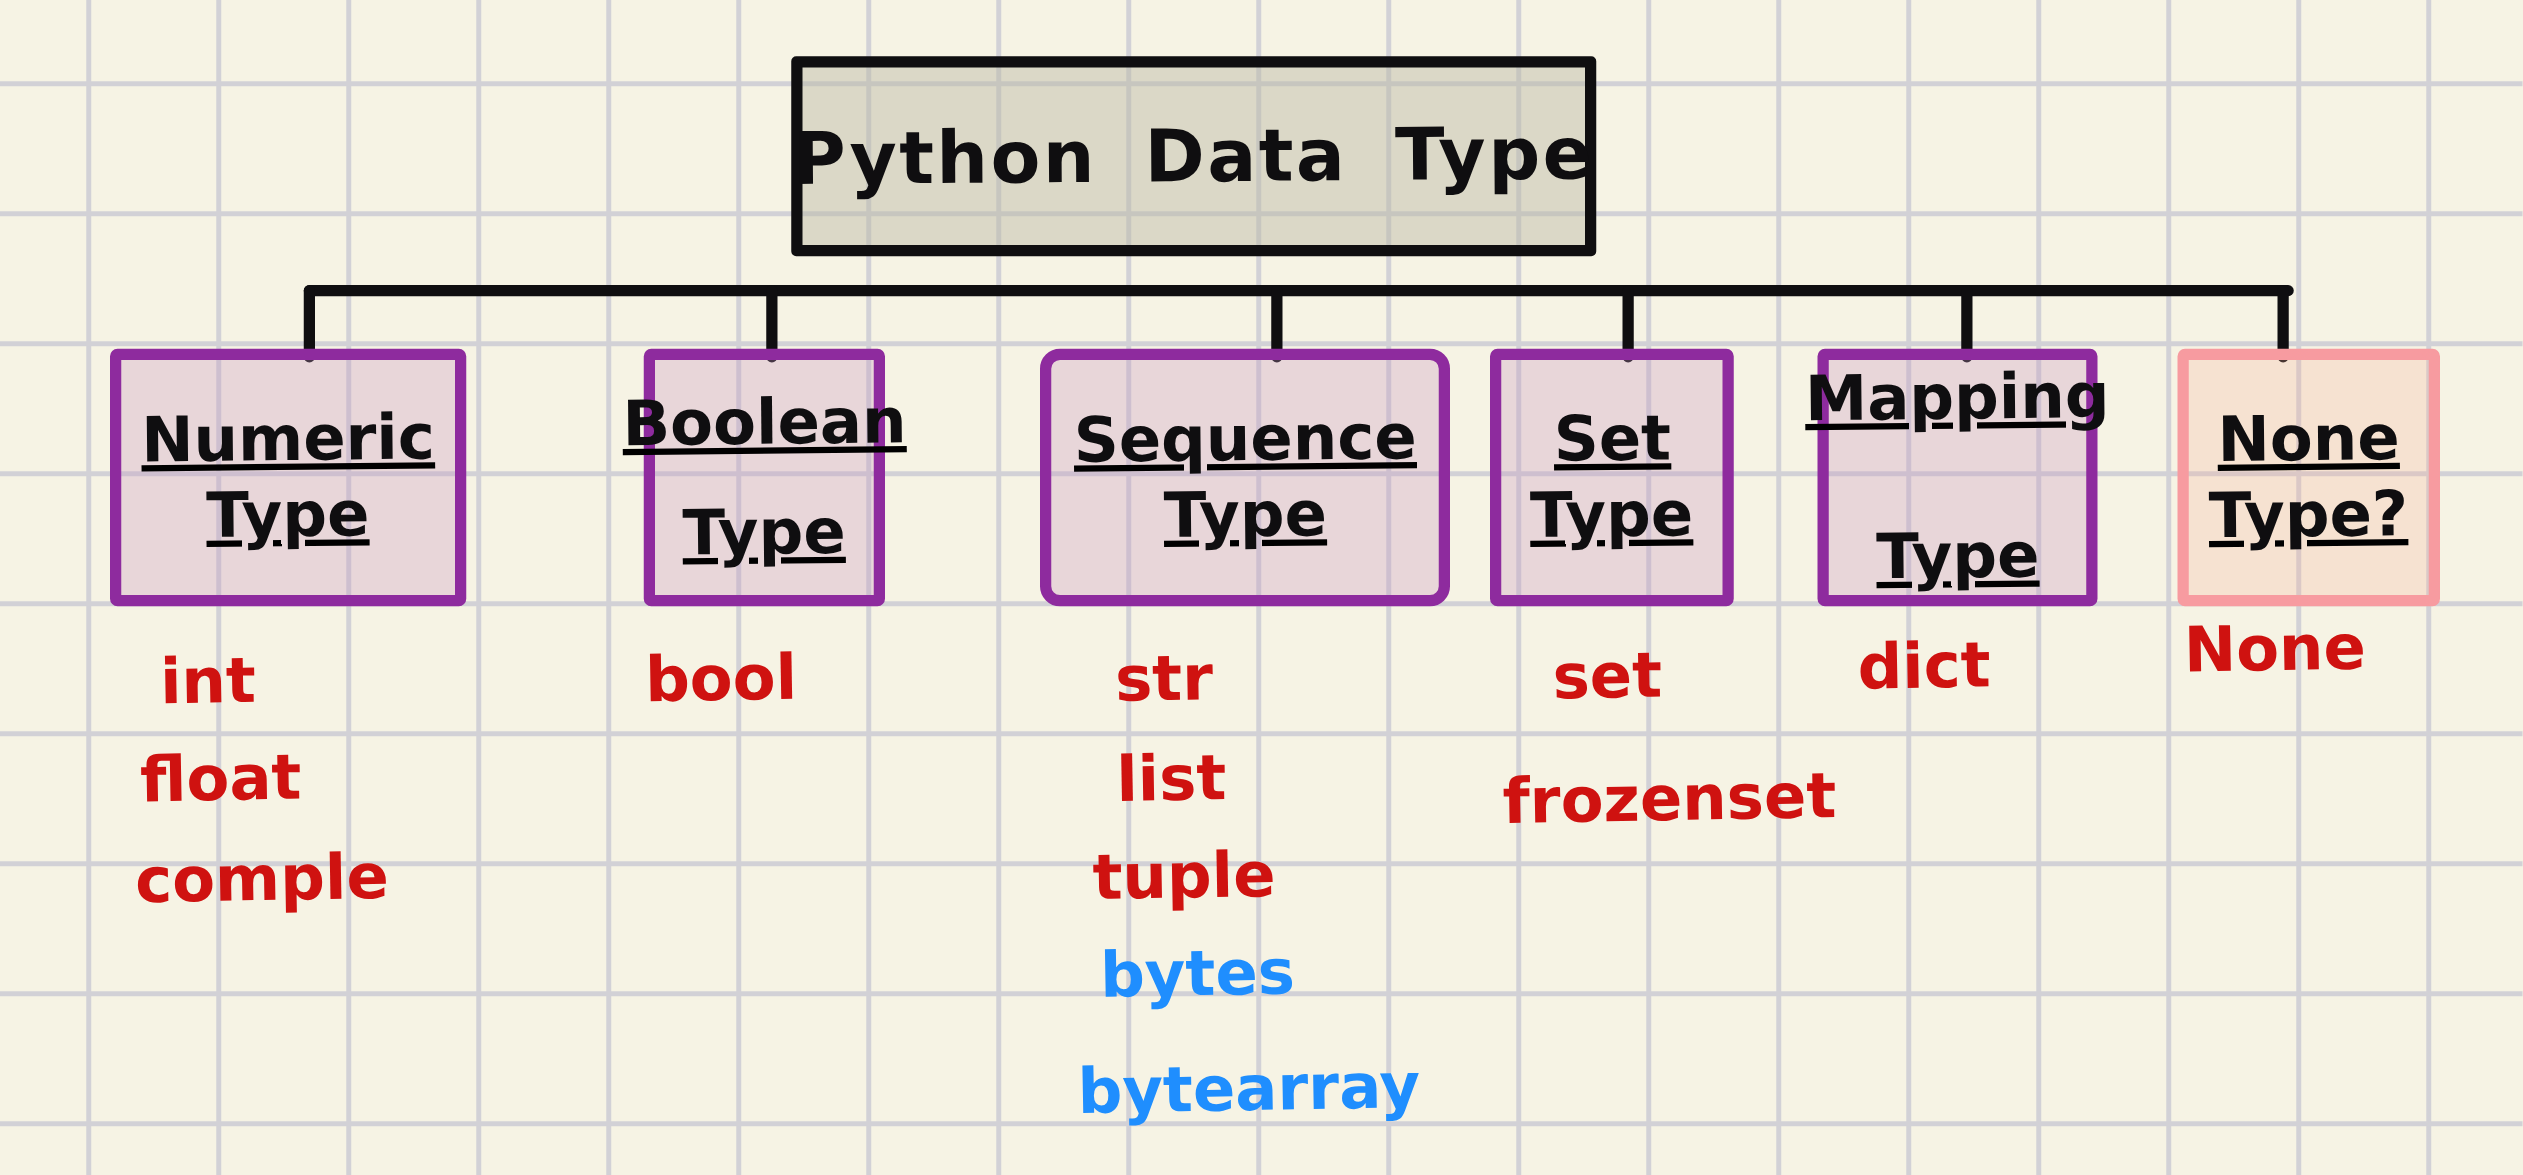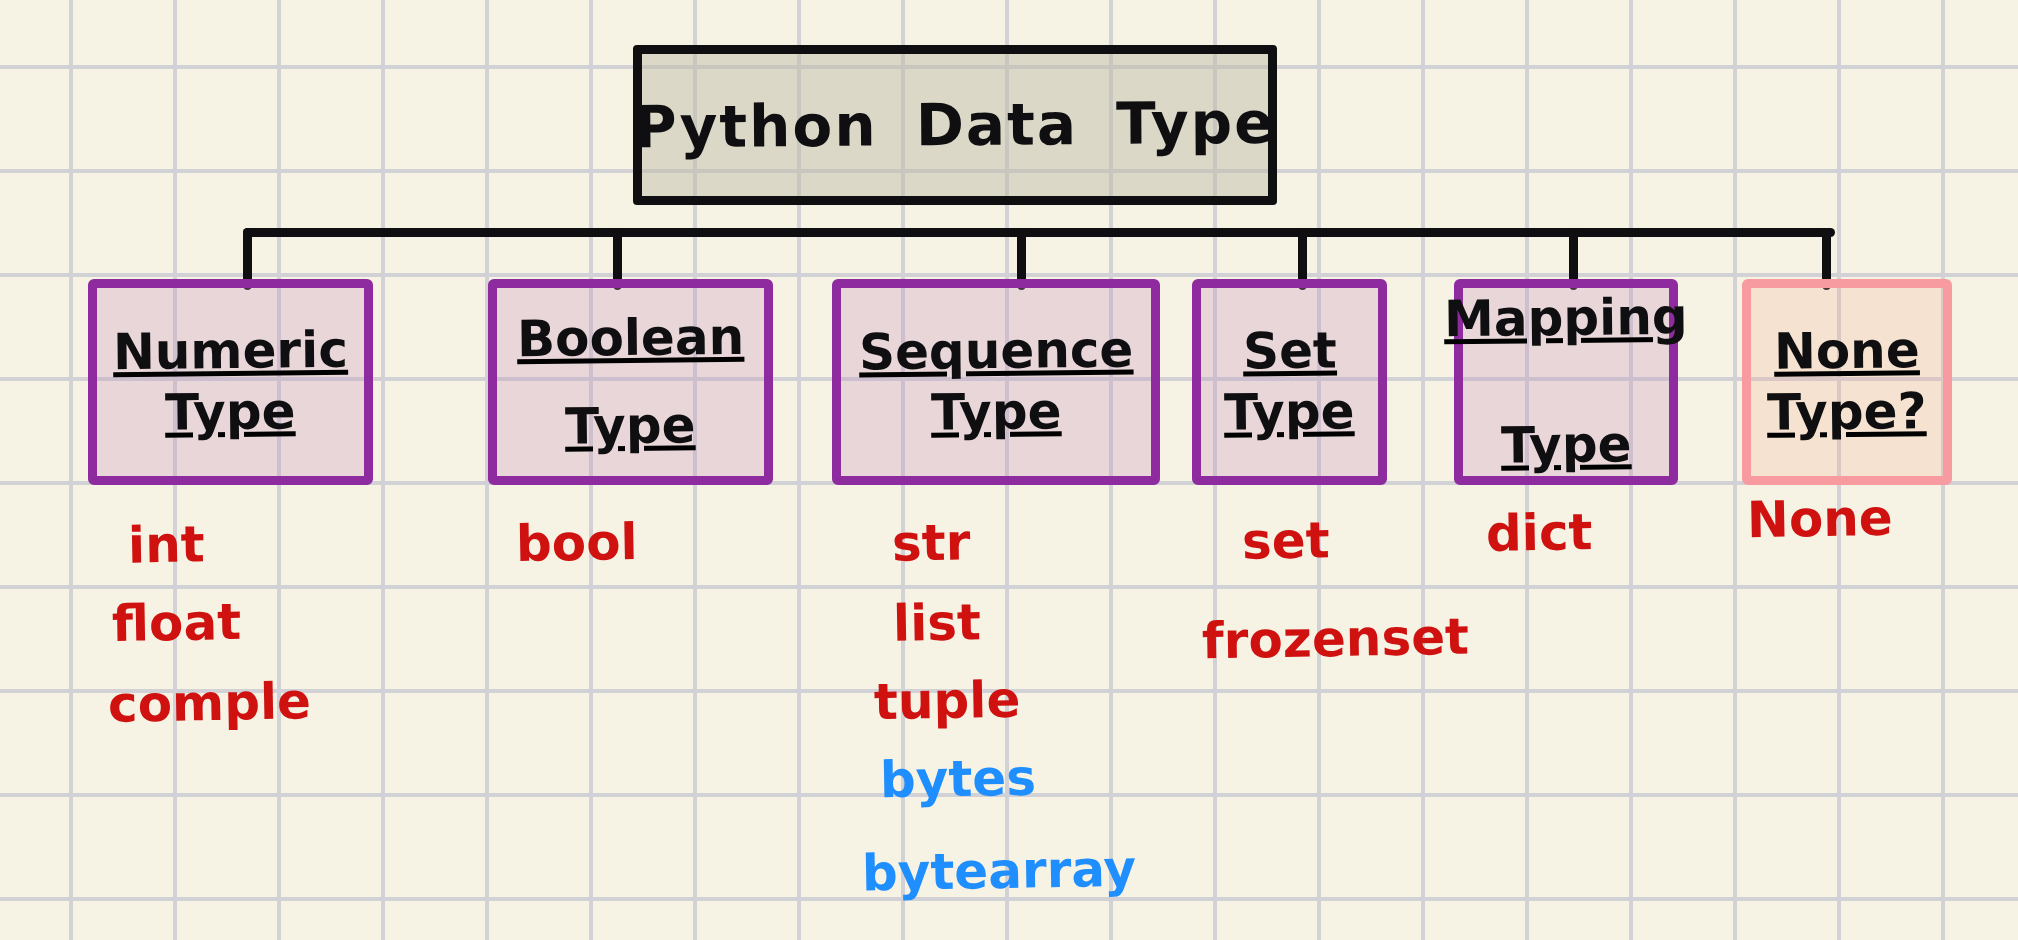--- a/index.html
+++ b/index.html
@@ -74,25 +74,25 @@
 <div class="abs drop" style="left:613px;"></div>
 <div class="abs drop" style="left:1017px;"></div>
 <div class="abs drop" style="left:1298px;"></div>
 <div class="abs drop" style="left:1569px;"></div>
 <div class="abs drop" style="left:1822px;"></div>
 
 <div class="abs cat-box" style="left:88px;width:285px;">
   <span class="cat-line">Numeric</span>
   <span class="cat-line">Type</span>
 </div>
-<div class="abs cat-box" style="left:488px;width:285px;gap:27px;">
+<div class="abs cat-box" style="left:515px;width:193px;gap:27px;">
   <span class="cat-line">Boolean</span>
   <span class="cat-line">Type</span>
 </div>
-<div class="abs cat-box" style="left:832px;width:328px;">
+<div class="abs cat-box" style="left:832px;width:328px;border-radius:16px;">
   <span class="cat-line">Sequence</span>
   <span class="cat-line">Type</span>
 </div>
 <div class="abs cat-box" style="left:1192px;width:195px;">
   <span class="cat-line">Set</span>
   <span class="cat-line">Type</span>
 </div>
 <div class="abs cat-box" style="left:1454px;width:224px;justify-content:space-between;">
   <span class="cat-line">Mapping</span>
   <span class="cat-line">Type</span>

